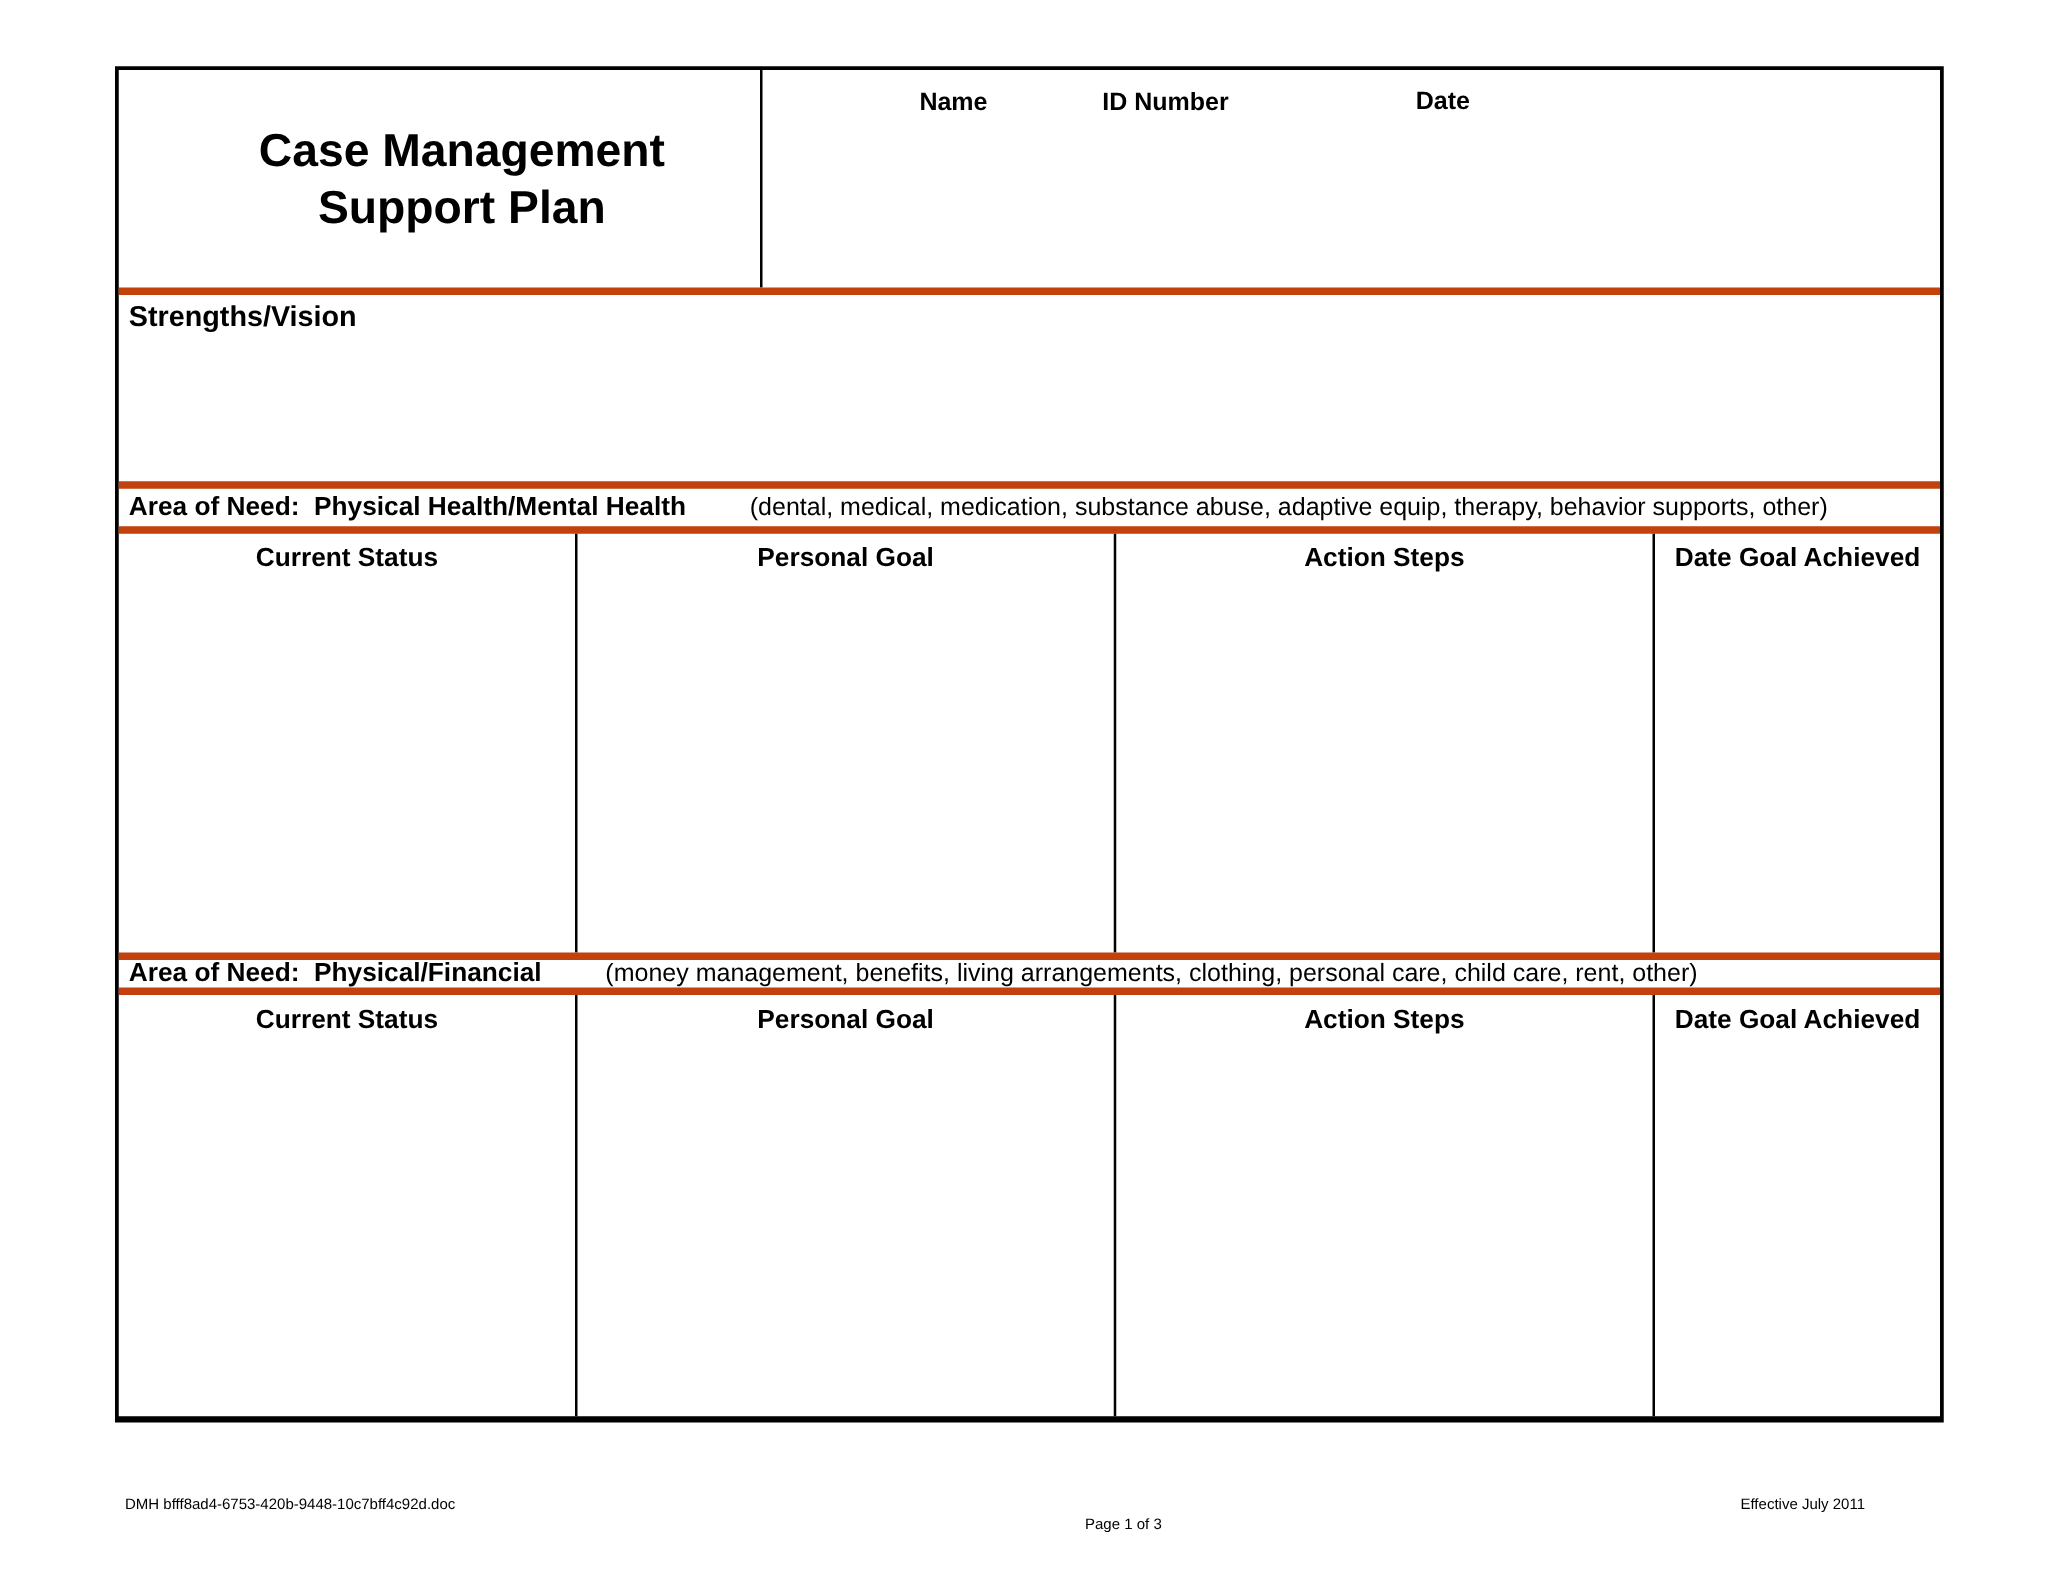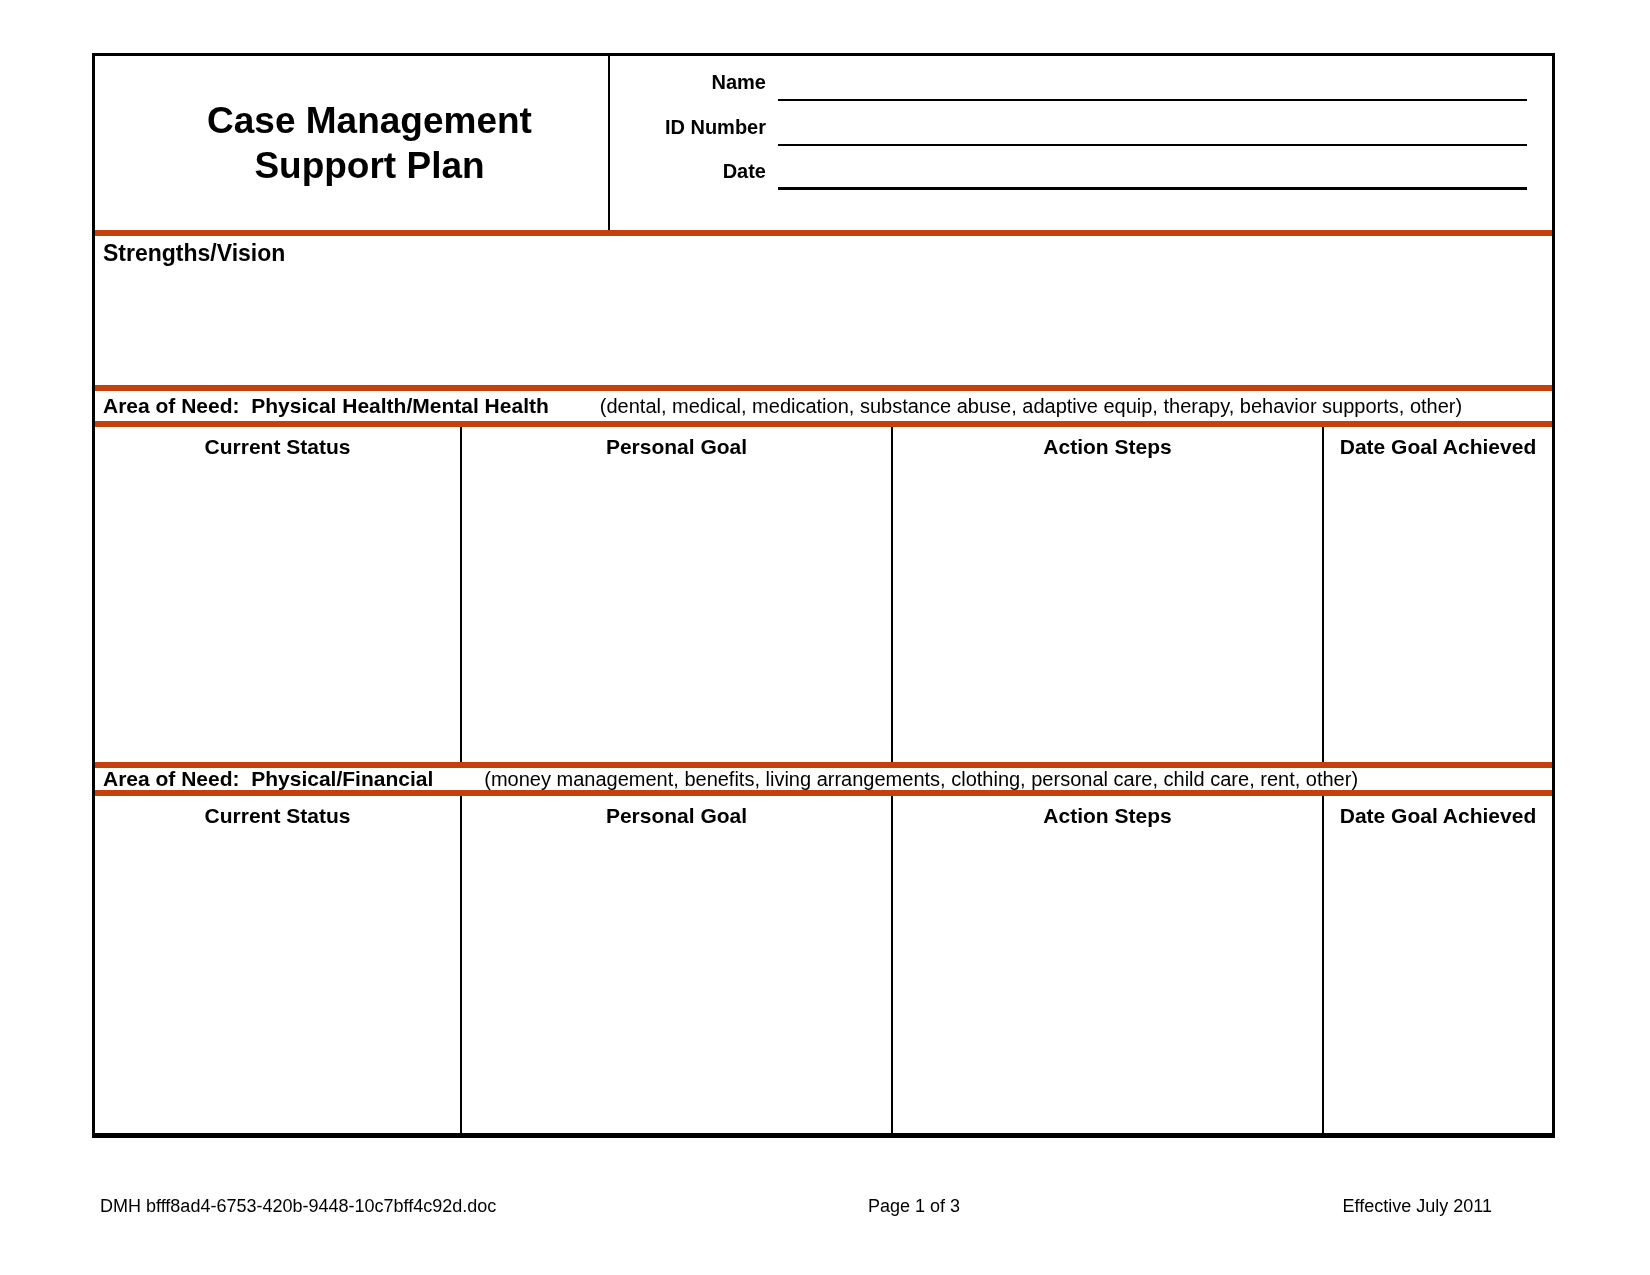--- a/index.html
+++ b/index.html
@@ -48,22 +48,23 @@
     justify-content: center;
     font-size: 37px;
     font-weight: bold;
     line-height: 1.22;
     text-align: center;
     padding-left: 36px;
   }
   .id-cell {
     flex: 1;
     display: flex;
-    flex-direction: column;
+    flex-direction: row;
     padding-top: 0;
+    margin-left: 24px;
   }
   .field-row {
     height: 45px;
     display: flex;
     align-items: flex-end;
   }
   .field-row.last { height: 44px; }
   .field-label {
     width: 156px;
     text-align: right;
@@ -152,24 +153,24 @@
     font-size: 18px;
   }
 
   
   .footer {
     position: absolute;
     top: 1196px;
     left: 0;
     width: 1650px;
     height: 24px;
-    font-size: 18px;
+    font-size: 12px;
   }
   .footer-left { position: absolute; left: 100px; top: 0; }
-  .footer-center { position: absolute; left: 868px; top: 0; }
+  .footer-center { position: absolute; left: 868px; top: 16px; }
   .footer-right { position: absolute; right: 158px; top: 0; }
 </style>
 </head>
 <body>
 
 <div class="page">
 
   <div class="form-table">
 
     <div class="row header-row">

